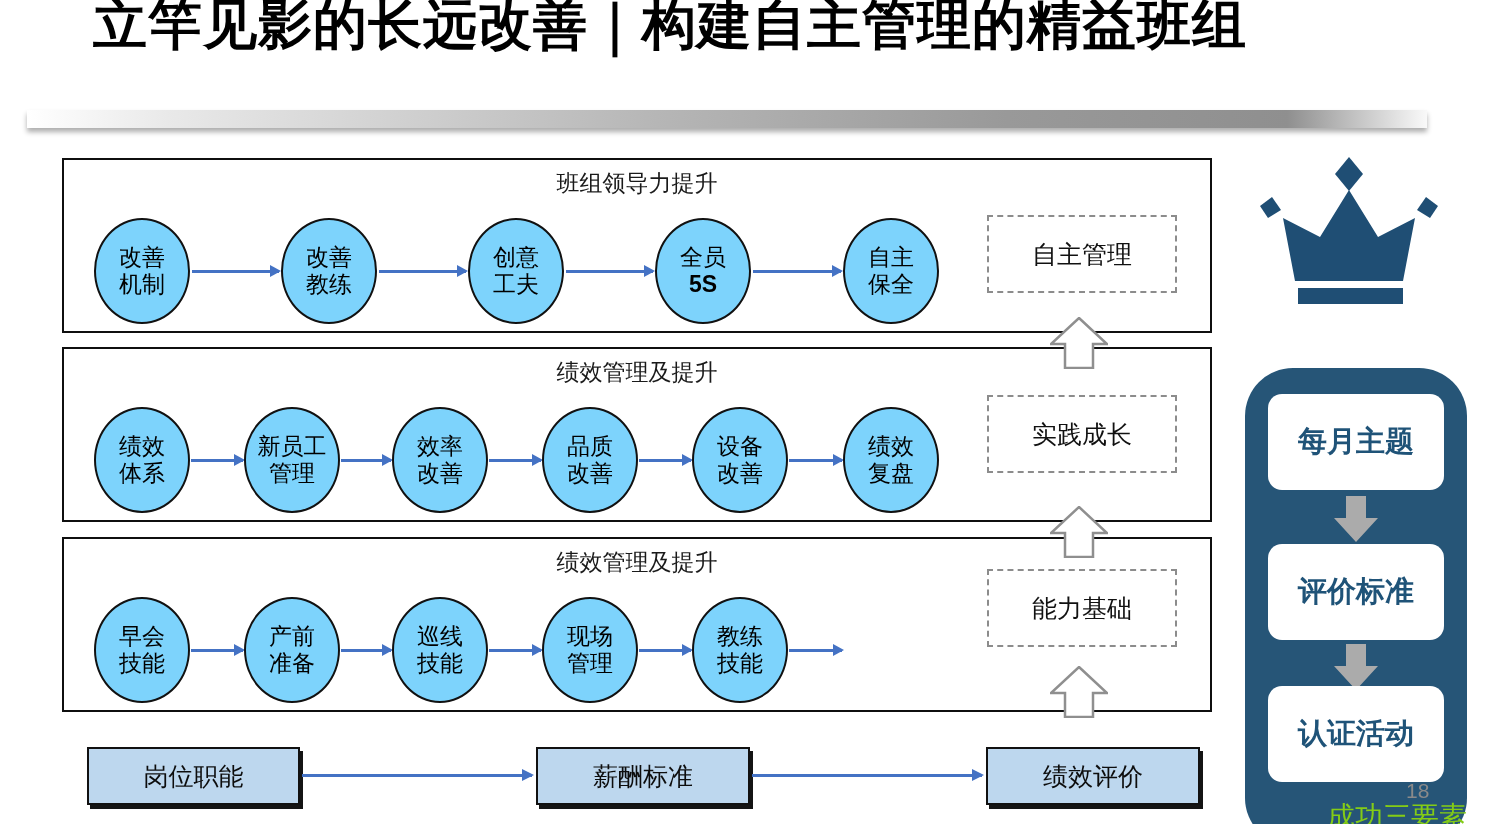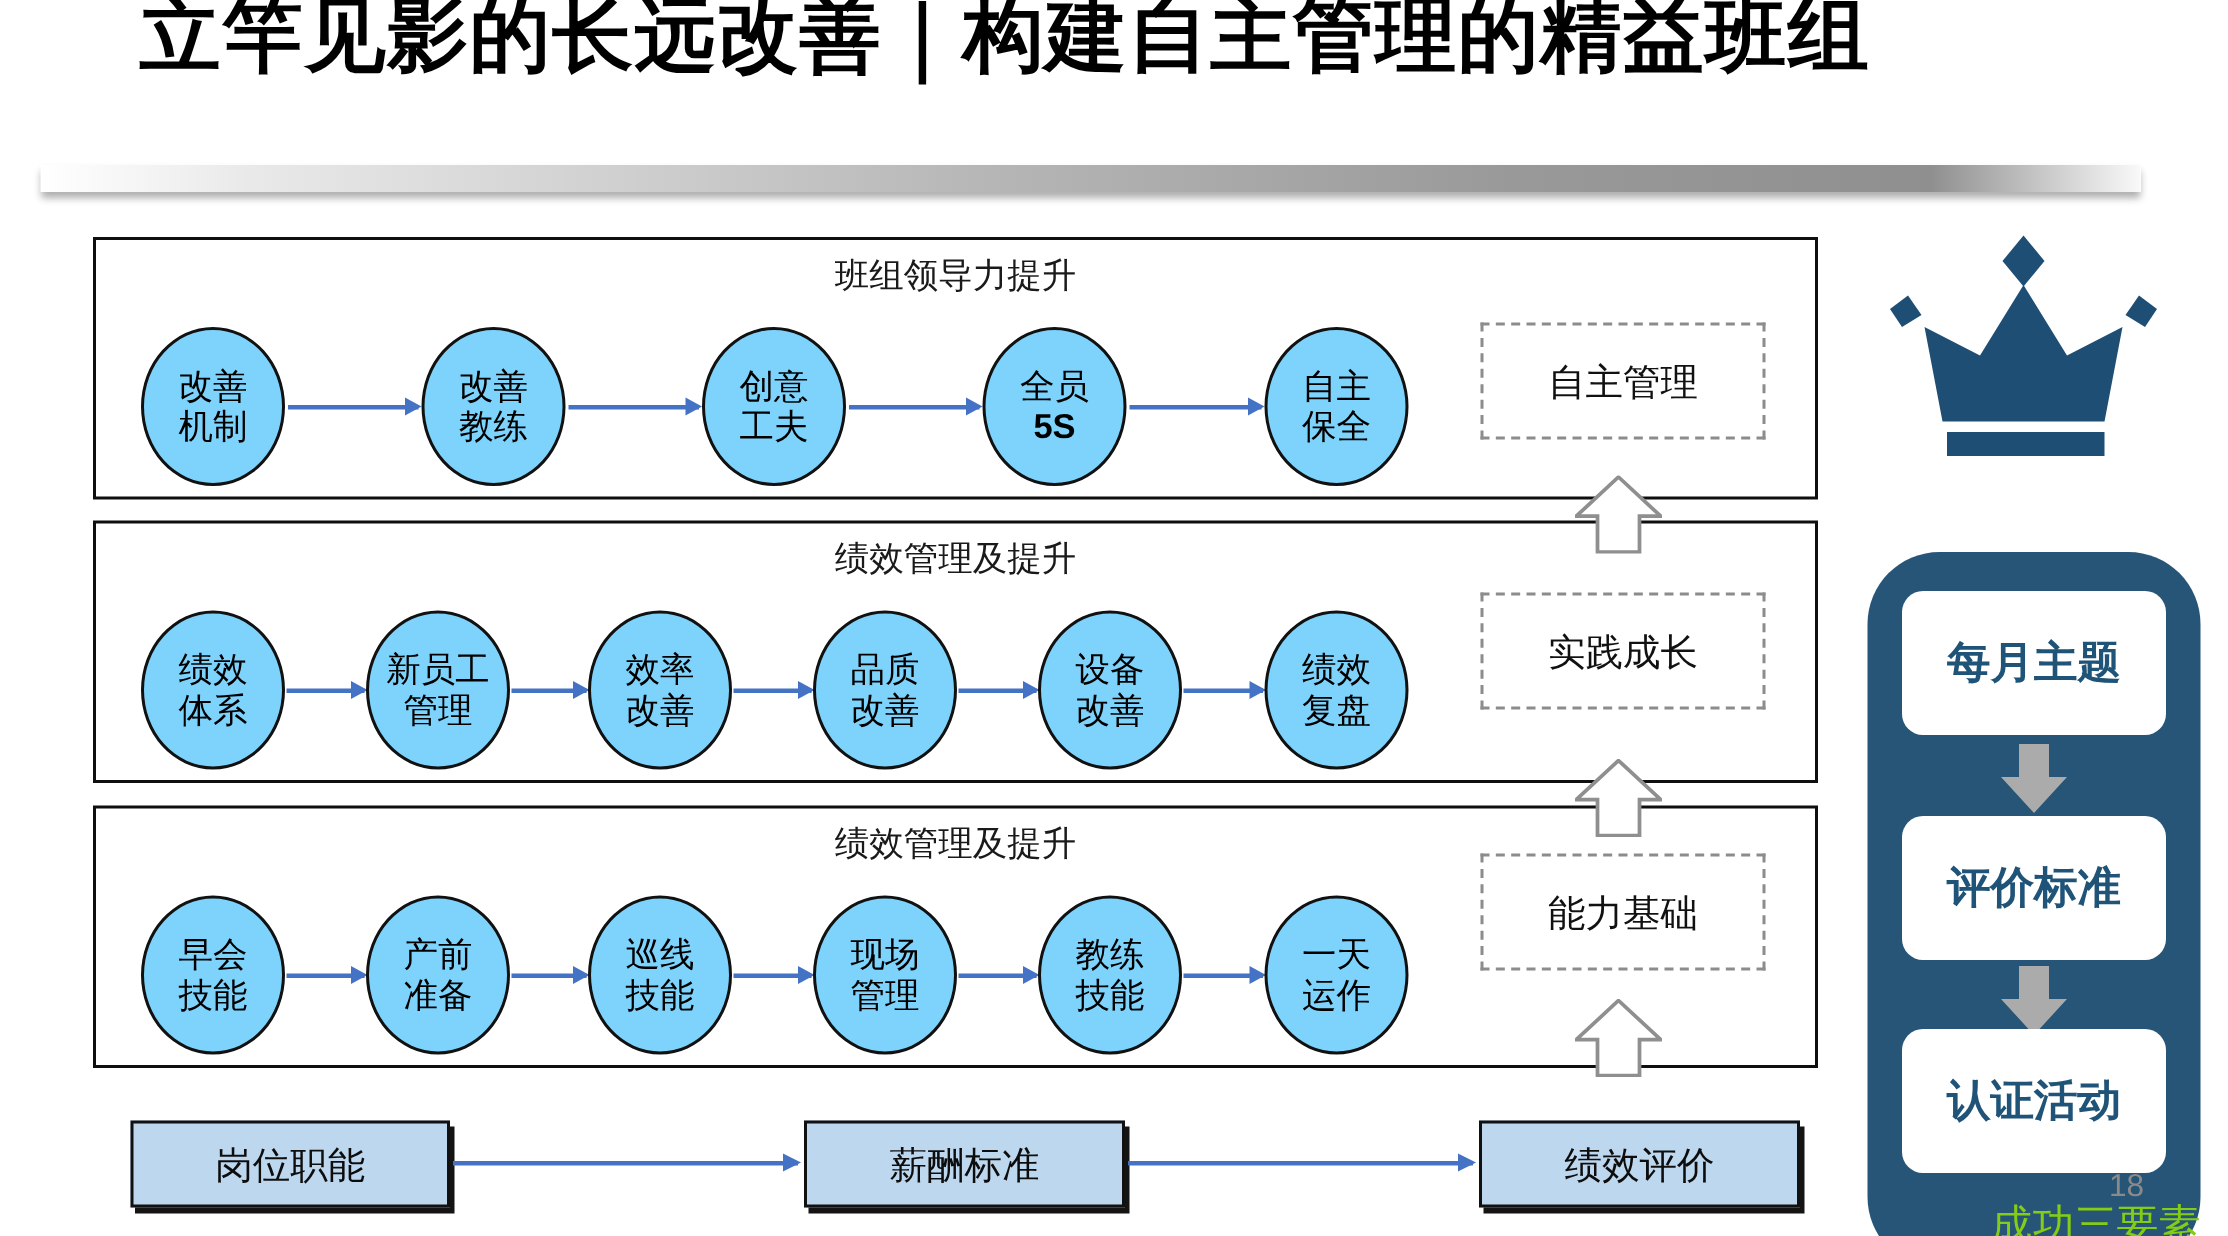--- a/index.html
+++ b/index.html
@@ -181,24 +181,20 @@
     <div class="circle" style="left:478px;top:58px">
       <span>现场</span>
       <span>管理</span>
     </div>
     <div class="harrow" style="left:575px;top:110px;width:52px"></div>
     <div class="circle" style="left:628px;top:58px">
       <span>教练</span>
       <span>技能</span>
     </div>
     <div class="harrow" style="left:725px;top:110px;width:53px"></div>
-    <div class="circle" style="left:779px;top:58px">
-      <span>一天</span>
-      <span>运作</span>
-    </div>
 
     <div class="outcome-box" style="top:30px">
       <span>能力基础</span>
     </div>
   </div>
 
   <svg class="up-arrow" style="left:1050px;top:317px" viewBox="0 0 58 52">
     <polygon points="29,1 57,27 43,27 43,51 15,51 15,27 1,27" fill="#ffffff" stroke="#8f8f8f" stroke-width="2.5"></polygon>
   </svg>
   <svg class="up-arrow" style="left:1050px;top:506px" viewBox="0 0 58 52">

